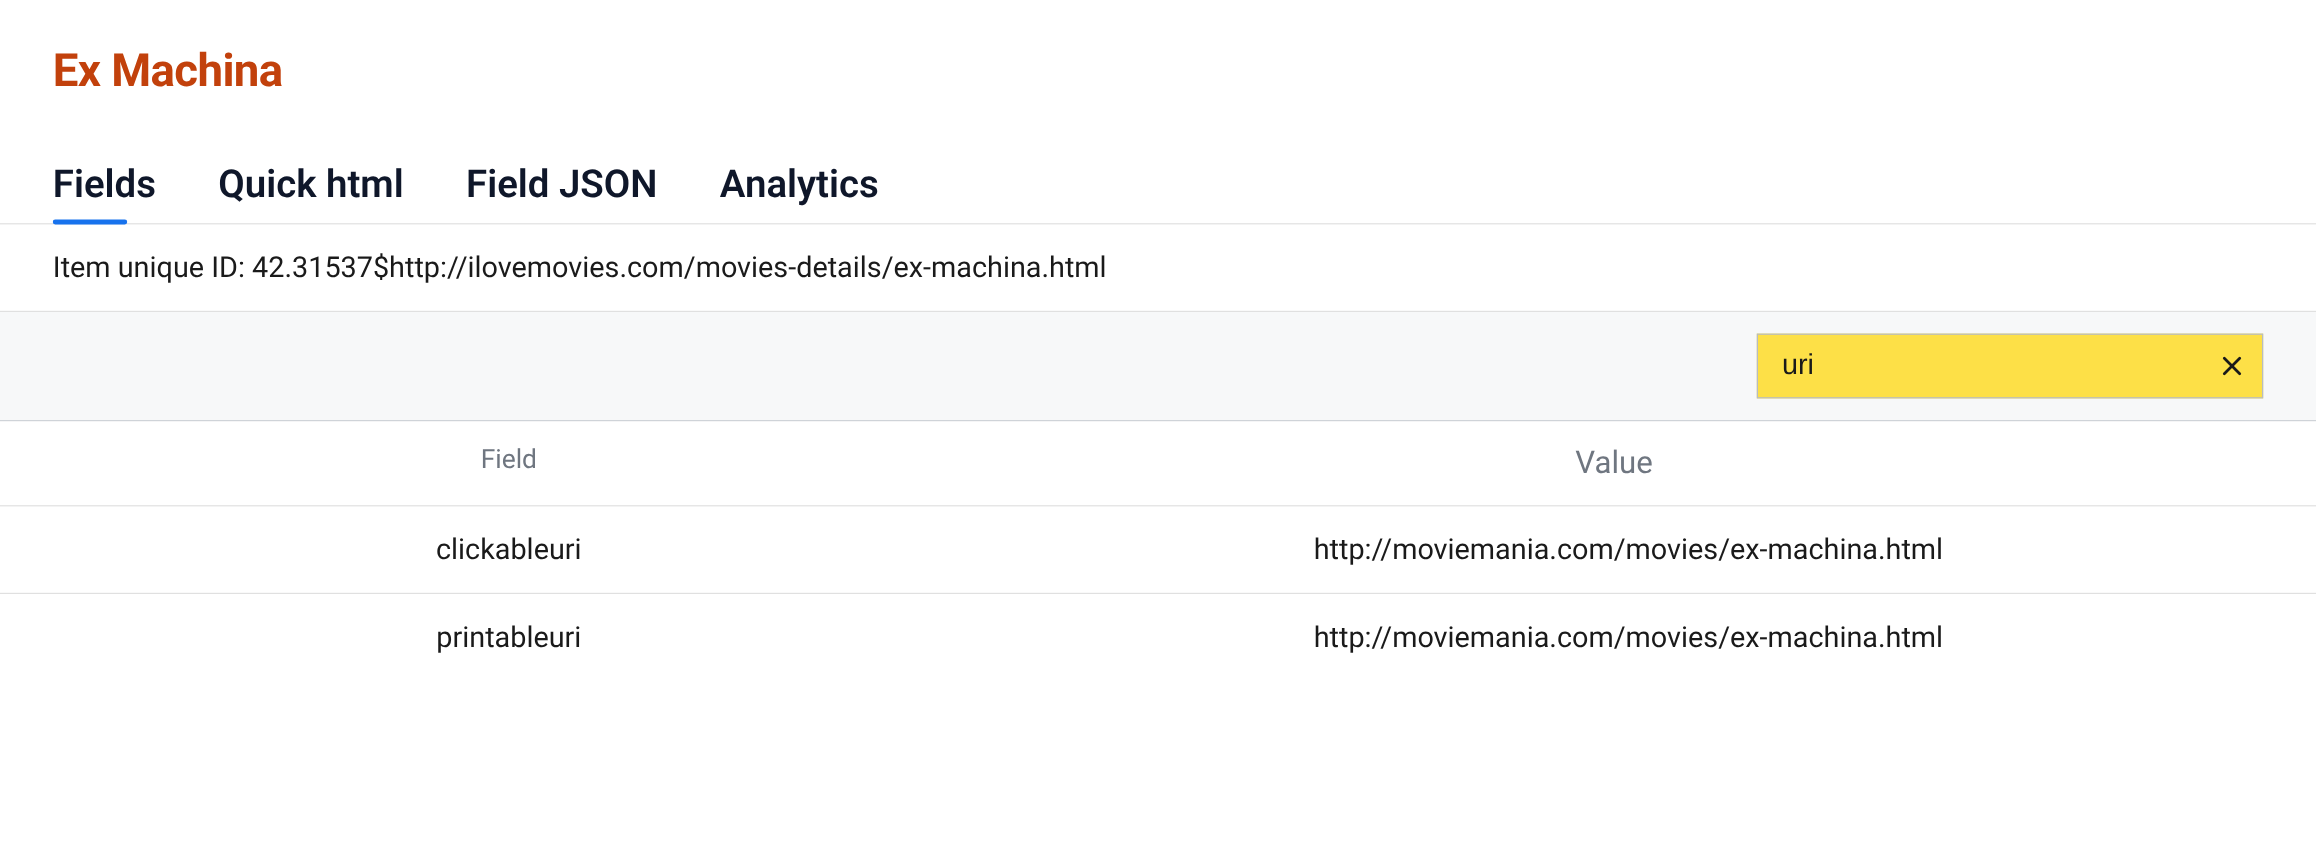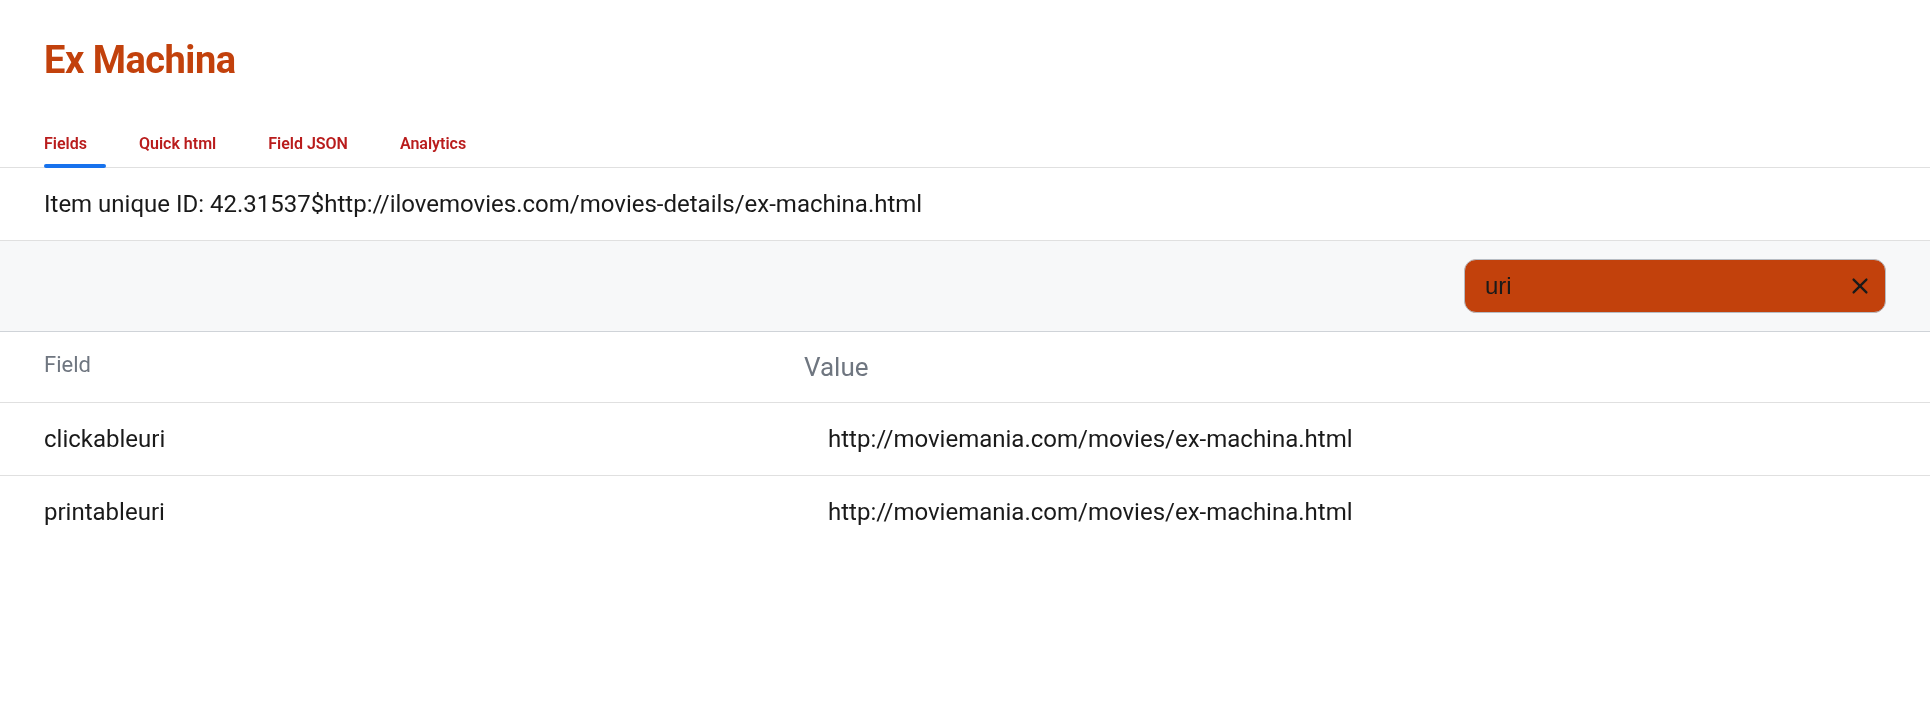--- a/index.html
+++ b/index.html
@@ -25,23 +25,23 @@
       color: #c2410c;
       letter-spacing: -0.5px;
     }
     .tabs {
       display: flex;
       gap: 52px;
       padding: 52px 44px 0 44px;
       border-bottom: 1px solid #e0e0e0;
     }
     .tab {
-      font-size: 16px;
+      font-size: 32px;
       font-weight: 600;
-      color: #b91c1c;
+      color: #0f172a;
       padding-bottom: 14px;
       cursor: pointer;
       position: relative;
     }
     .tab.active::after {
       content: "";
       position: absolute;
       left: 0;
       bottom: -1px;
       width: 62px;
@@ -65,22 +65,22 @@
     .search-box {
       position: relative;
       width: 422px;
     }
     .search-input {
       width: 100%;
       height: 54px;
       padding: 0 48px 0 20px;
       font-size: 24px;
       border: 1px solid #b7bcc3;
-      border-radius: 12px;
-      background: #c2410c;
+      border-radius: 0;
+      background: #fde047;
       color: #1a1a1a;
       outline: none;
     }
     .clear-btn {
       position: absolute;
       right: 12px;
       top: 50%;
       transform: translateY(-50%);
       width: 28px;
       height: 28px;
@@ -88,20 +88,21 @@
       display: flex;
       align-items: center;
       justify-content: center;
     }
     .clear-btn svg {
       width: 22px;
       height: 22px;
     }
     .table {
       width: 100%;
+      text-align: center;
     }
     .table-header {
       display: flex;
       padding: 20px 44px;
       border-bottom: 1px solid #e0e0e0;
     }
     .col-field {
       flex: 0 0 760px;
       font-size: 22px;
       color: #6f7680;

